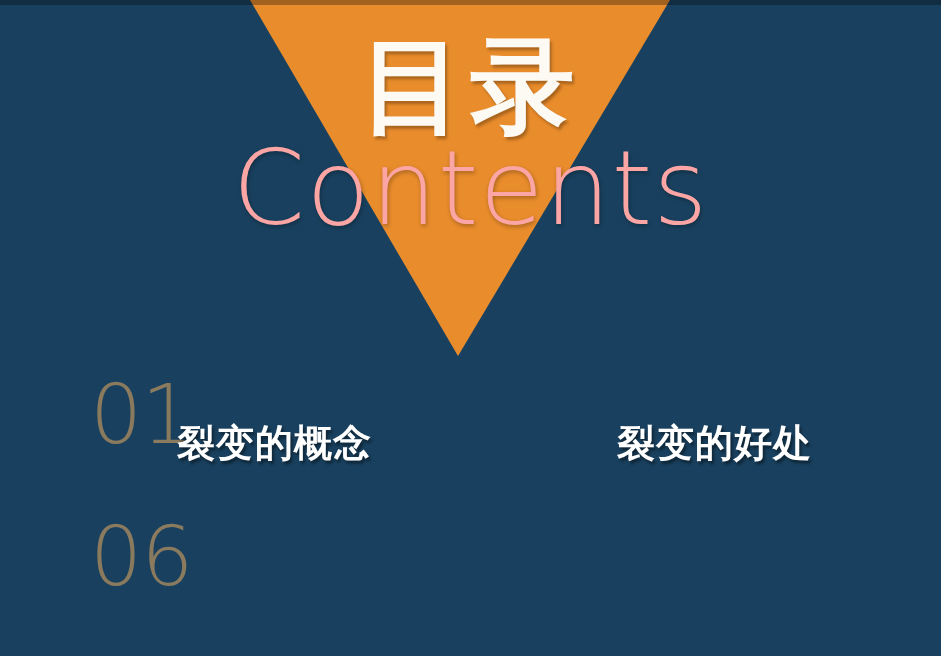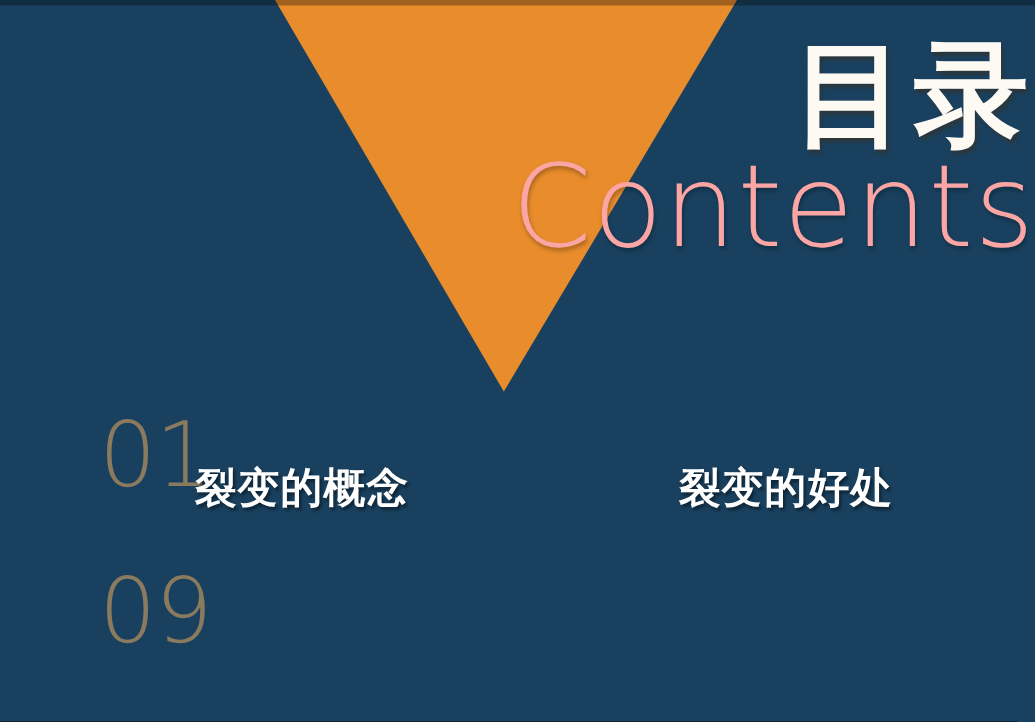--- a/index.html
+++ b/index.html
@@ -39,21 +39,21 @@
   }
   .triangle-wrap svg { display: block; }
 
   
   .header {
     position: absolute;
     left: 0;
     top: 0;
     width: 941px;
     z-index: 3;
-    text-align: right;
+    text-align: center;
     pointer-events: none;
   }
   .title-cn {
     margin: 0;
     padding-top: 34px;
     font-size: 104px;
     line-height: 1.0;
     font-weight: 700;
     letter-spacing: 6px;
     color: #fdfaf4;
@@ -139,18 +139,18 @@
     <div class="item">
       <span class="item-num">01</span>
       <span class="item-label">裂变的概念</span>
     </div>
 
     <div class="item">
       <span class="item-label">裂变的好处</span>
     </div>
 
     <div class="item">
-      <span class="item-num">09</span>
+      <span class="item-num">06</span>
     </div>
 
 
   </div>
 </div>
 
 </body></html>

